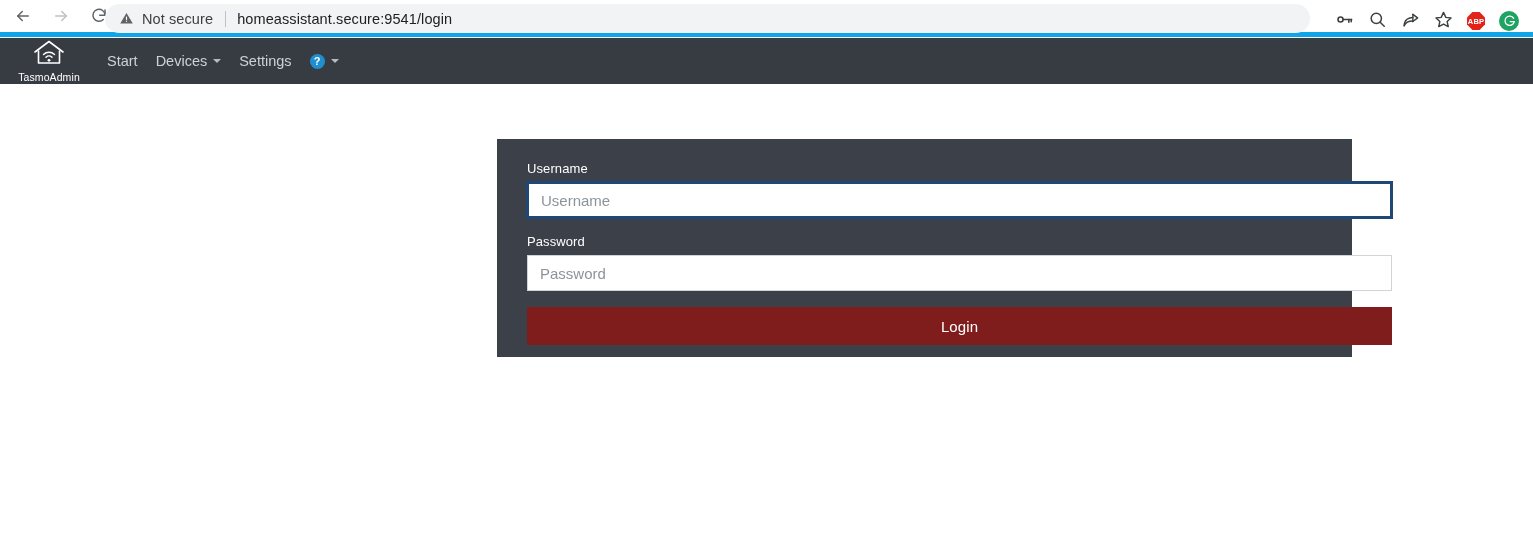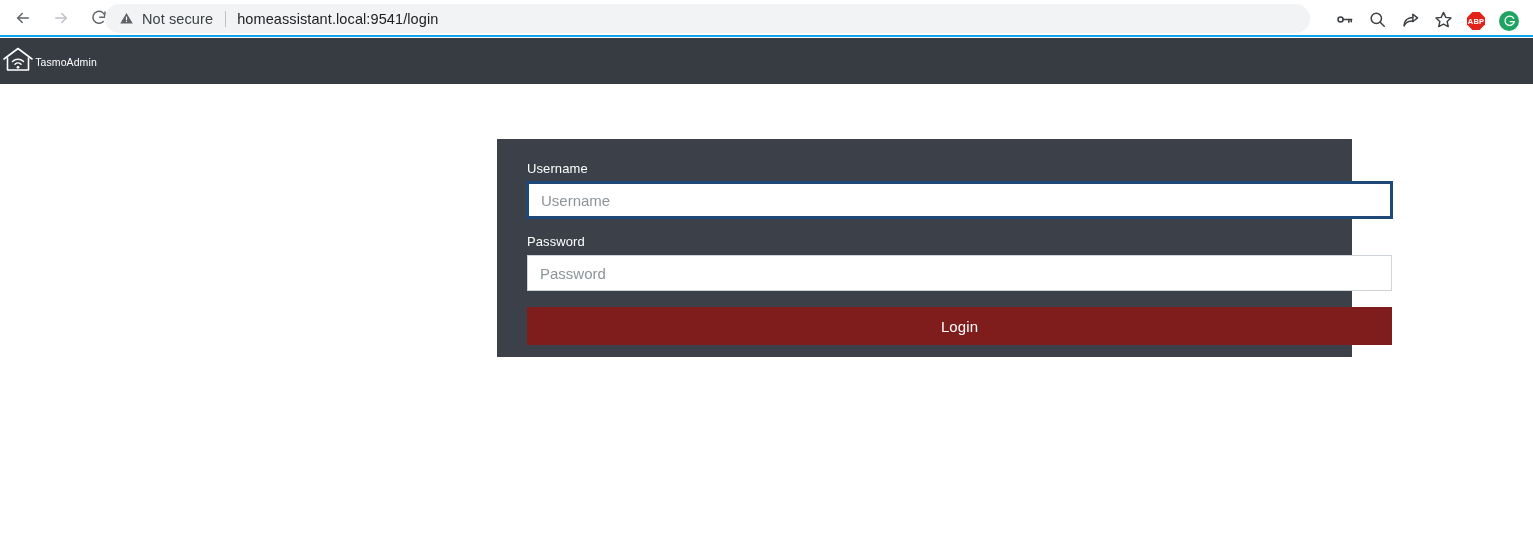--- a/index.html
+++ b/index.html
@@ -14,21 +14,21 @@
     overflow: hidden;
   }
 
   
   .browser-bar {
     position: absolute;
     left: 0; top: 0;
     width: 1533px;
     height: 37px;
     background: #ffffff;
-    border-bottom: 2px solid #0ea5e9;
+    border-bottom: 5px solid #0ea5e9;
     display: flex;
     align-items: center;
     box-sizing: border-box;
   }
   .nav-btn {
     width: 30px; height: 30px;
     margin-left: 8px;
     display: flex;
     align-items: center;
     justify-content: center;
@@ -109,21 +109,21 @@
     height: 46px;
     background: #373c43;
     display: flex;
     align-items: center;
     box-sizing: border-box;
   }
   .brand {
     margin-left: 18px;
     width: 62px;
     display: flex;
-    flex-direction: row;
+    flex-direction: column;
     align-items: center;
     justify-content: center;
     color: #ffffff;
   }
   .brand-name {
     font-size: 10.5px;
     color: #ffffff;
     margin-top: 1px;
     letter-spacing: .1px;
   }
@@ -253,21 +253,21 @@
   <div class="omnibox">
     <span class="warn-icon">
       <svg width="15" height="15" viewBox="0 0 24 24" fill="#5f6368">
         <path d="M12 3 L22 20 L2 20 Z"></path>
         <rect x="11.1" y="9" width="1.8" height="5.4" fill="#ffffff"></rect>
         <rect x="11.1" y="15.6" width="1.8" height="1.8" fill="#ffffff"></rect>
       </svg>
     </span>
     <span class="not-secure">Not secure</span>
     <span class="omni-sep"></span>
-    <span class="url-text">homeassistant.local:9541/login</span>
+    <span class="url-text">homeassistant.secure:9541/login</span>
   </div>
 
   <div class="tb-icons">
     <div class="tb-icon">
       <span>
         <svg width="19" height="19" viewBox="0 0 24 24" fill="none" stroke="#3c4043" stroke-width="2" stroke-linecap="round">
           <circle cx="7" cy="12" r="3.2"></circle>
           <line x1="10.2" y1="12" x2="21" y2="12"></line>
           <line x1="17.5" y1="12" x2="17.5" y2="15.5"></line>
           <line x1="20.5" y1="12" x2="20.5" y2="14.8"></line>
@@ -321,20 +321,36 @@
         <path d="M3 13 L17 2.5 L31 13" fill="none" stroke="#ffffff" stroke-width="1.6" stroke-linecap="round" stroke-linejoin="round"></path>
         <path d="M6.5 12 L6.5 24 L27.5 24 L27.5 12" fill="none" stroke="#ffffff" stroke-width="1.6" stroke-linecap="round" stroke-linejoin="round"></path>
         <path d="M11.5 15.5 A8 8 0 0 1 22.5 15.5" fill="none" stroke="#ffffff" stroke-width="1.5" stroke-linecap="round"></path>
         <path d="M14 18.2 A4.4 4.4 0 0 1 20 18.2" fill="none" stroke="#ffffff" stroke-width="1.5" stroke-linecap="round"></path>
         <circle cx="17" cy="21.3" r="1.4" fill="#ffffff"></circle>
       </svg>
     </span>
     <span class="brand-name">TasmoAdmin</span>
   </div>
 
+  <div class="nav-links">
+    <div class="nav-link">
+      <span>Start</span>
+    </div>
+    <div class="nav-link">
+      <span>Devices</span>
+      <span class="caret"></span>
+    </div>
+    <div class="nav-link">
+      <span>Settings</span>
+    </div>
+    <div class="help-wrap">
+      <span class="help-circle">?</span>
+      <span class="caret"></span>
+    </div>
+  </div>
 </div>
 
 <div class="login-card">
 
   <div class="field-label">Username</div>
   <input class="text-input focused" type="text" placeholder="Username" style="">
 
   <div class="field-gap"></div>
 
   <div class="field-label">Password</div>

